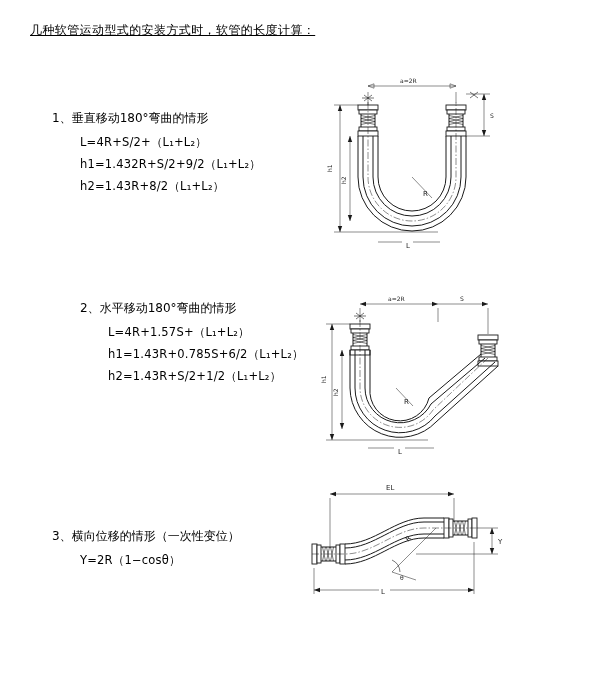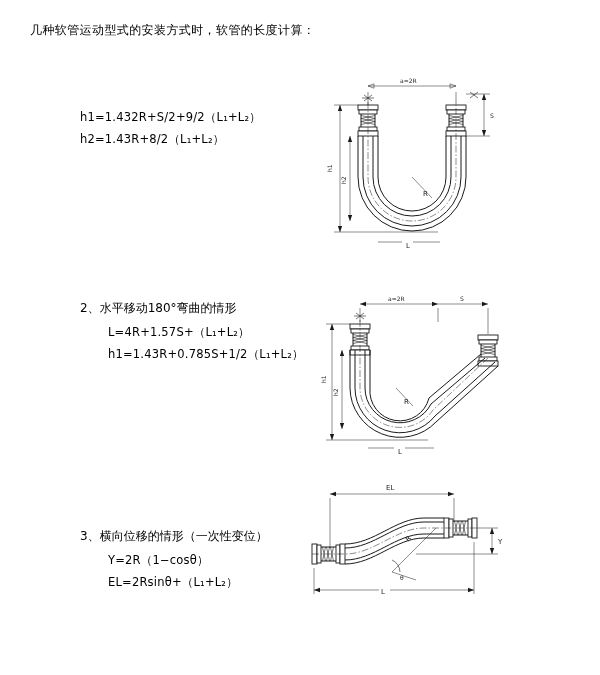--- a/index.html
+++ b/index.html
@@ -20,20 +20,21 @@
     width: 600px;
     height: 675px;
   }
   .title {
     position: absolute;
     left: 30px;
     top: 22px;
     font-size: 12px;
     letter-spacing: 0.4px;
     white-space: nowrap;
+    text-decoration: underline;
   }
   .section {
     position: absolute;
   }
   .sec-head {
     font-size: 12px;
     white-space: nowrap;
     margin-bottom: 8px;
   }
   .formula {
@@ -57,20 +58,22 @@
   .dimtxt8 { font-family: "DejaVu Sans", "Liberation Sans", sans-serif; font-size: 7px; fill: #1a1a1a; }
 </style>
 </head>
 <body>
 
 <div class="page">
 
   <div class="title">几种软管运动型式的安装方式时，软管的长度计算：</div>
 
   <div class="section" style="left:52px; top:110px;">
+    <div class="sec-head">1、垂直移动180°弯曲的情形</div>
+    <div class="formula">L=4R+S/2+（L₁+L₂）</div>
     <div class="formula">h1=1.432R+S/2+9/2（L₁+L₂）</div>
     <div class="formula">h2=1.43R+8/2（L₁+L₂）</div>
   </div>
 
   <div class="fig" style="left:318px; top:72px;">
     <svg width="200" height="190" viewBox="0 0 200 190">
 
       <line class="dimline" x1="50" y1="14" x2="138" y2="14"></line>
       <path class="hatch" d="M50 14 l6 -2.2 v4.4 z" fill="#1a1a1a" stroke="none"></path>
       <path class="hatch" d="M138 14 l-6 -2.2 v4.4 z" fill="#1a1a1a" stroke="none"></path>
@@ -149,21 +152,22 @@
       <g class="thin">
         <line x1="44" y1="26" x2="56" y2="26"></line>
         <path d="M46 23 l8 6 M46 29 l8 -6"></path>
       </g>
     </svg>
   </div>
 
   <div class="section" style="left:52px; top:300px;margin-left:28px;">
     <div class="sec-head">2、水平移动180°弯曲的情形</div>
     <div class="formula">L=4R+1.57S+（L₁+L₂）</div>
-    <div class="formula">h1=1.43R+0.785S+1/2（L₁+L₂）</div>
+    <div class="formula">h1=1.43R+0.785S+6/2（L₁+L₂）</div>
+    <div class="formula">h2=1.43R+S/2+1/2（L₁+L₂）</div>
   </div>
 
   <div class="fig" style="left:318px; top:288px;">
     <svg width="200" height="170" viewBox="0 0 200 170">
 
       <line class="dimline" x1="42" y1="16" x2="120" y2="16"></line>
       <path d="M42 16 l6 -2.2 v4.4 z" fill="#1a1a1a"></path>
       <path d="M120 16 l-6 -2.2 v4.4 z" fill="#1a1a1a"></path>
       <text class="dimtxt" x="70" y="13">a=2R</text>
       <line class="dimline" x1="120" y1="16" x2="170" y2="16"></line>
@@ -229,24 +233,23 @@
       <path d="M24 62 l-2.2 6 h4.4 z" fill="#1a1a1a"></path>
       <path d="M24 141 l-2.2 -6 h4.4 z" fill="#1a1a1a"></path>
       <text class="dimtxt" x="20" y="108" transform="rotate(-90 20 108)">h2</text>
 
       <text class="dimtxt8" x="80" y="166">L</text>
       <line class="dimline" x1="50" y1="160" x2="76" y2="160"></line>
       <line class="dimline" x1="87" y1="160" x2="116" y2="160"></line>
     </svg>
   </div>
 
-  <div class="section" style="left:52px; top:528px;margin-left:28px;">
+  <div class="section" style="left:52px; top:528px;">
     <div class="sec-head">3、横向位移的情形（一次性变位）</div>
     <div class="formula">Y=2R（1−cosθ）</div>
-    <div class="formula">EL=2Rsinθ+（L₁+L₂）</div>
   </div>
 
   <div class="fig" style="left:296px; top:476px;">
     <svg width="215" height="130" viewBox="0 0 215 130">
 
       <line class="dimline" x1="34" y1="18" x2="158" y2="18"></line>
       <path d="M34 18 l6 -2.2 v4.4 z" fill="#1a1a1a"></path>
       <path d="M158 18 l-6 -2.2 v4.4 z" fill="#1a1a1a"></path>
       <text class="dimtxt8" x="90" y="14">EL</text>
       <line class="dimline" x1="34" y1="22" x2="34" y2="72"></line>

